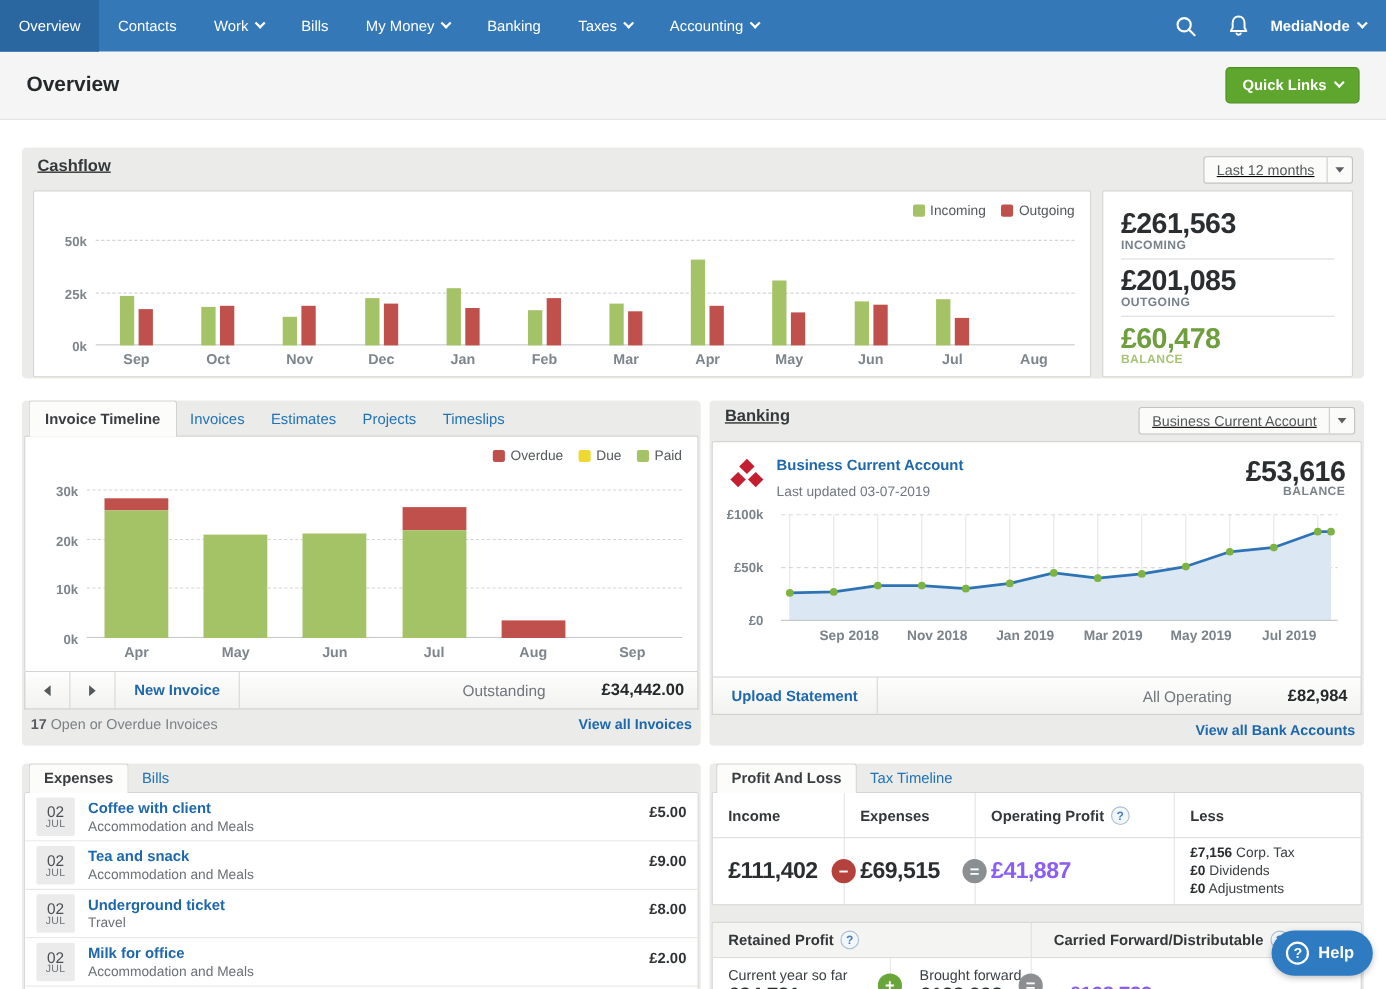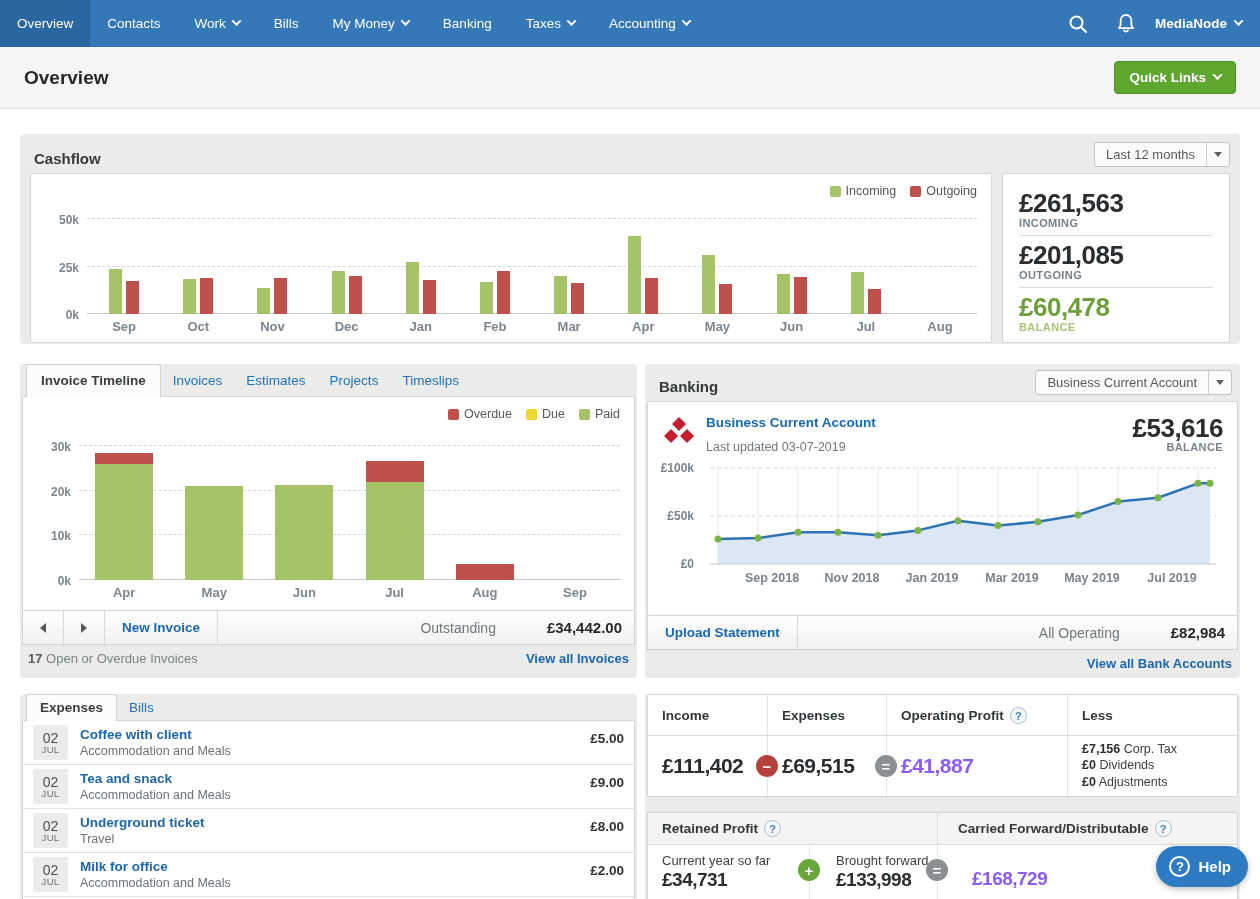--- a/index.html
+++ b/index.html
@@ -21,21 +21,21 @@
   
   .page-head { height:62px; background:#f4f5f4; border-bottom:1px solid #e2e3e2;
     display:flex; align-items:center; justify-content:space-between; padding:0 24px 0 24px; }
   .page-title { font-size:19px; font-weight:bold; color:#26292b; }
   .quick-links { background:#5ea62d; border:1px solid #4c9022; border-radius:4px; color:#fff;
     font-size:13.5px; font-weight:bold; padding:8px 14px; display:flex; align-items:center; gap:8px; cursor:pointer; }
 
   
   .content { padding:25px 20px 0 20px; }
   .panel { background:#ebebe9; border-radius:4px; }
-  .panel-top { display:flex; align-items:flex-end; justify-content:space-between; padding:8px 10px 6px 14px; }
+  .panel-top { display:flex; align-items:flex-start; justify-content:space-between; padding:8px 10px 6px 14px;text-decoration:underline; }
   .panel-title { font-size:15px; font-weight:bold; color:#35393c; }
   .select { display:inline-flex; align-items:stretch; background:#fbfbfa; border:1px solid #c2c2c0;
     border-radius:3px; cursor:pointer; }
   .sel-label { padding:4px 11px; font-size:13px; color:#55585b; }
   .sel-caret { width:23px; border-left:1px solid #cdcdcb; display:flex; align-items:center; justify-content:center; }
   .caret-down { width:0; height:0; border-left:4px solid transparent; border-right:4px solid transparent;
     border-top:5px solid #5c5f62; }
   .card { background:#fff; border:1px solid #d5d5d3; border-radius:2px; }
 
   
@@ -568,20 +568,24 @@
               <div class="exp-title">Milk for office</div>
               <div class="exp-cat">Accommodation and Meals</div>
             </div>
           <div class="exp-amt">£2.00</div>
         </div>
         <div class="exp-row partial"></div>
       </div>
     </section>
 
     <section class="panel col-right">
+      <div class="tabbar">
+        <div class="tab-active" style="padding:5px 13px 6px 13px;">Profit And Loss</div>
+        <div class="tab-link" style="padding:5px 12px;">Tax Timeline</div>
+      </div>
       <div class="card pl-card">
         <div class="pl-head">
           <div>Income</div>
           <div>Expenses</div>
           <div>
               <span>Operating Profit</span>
               <span class="qmark">?</span>
             </div>
           <div>Less</div>
         </div>

